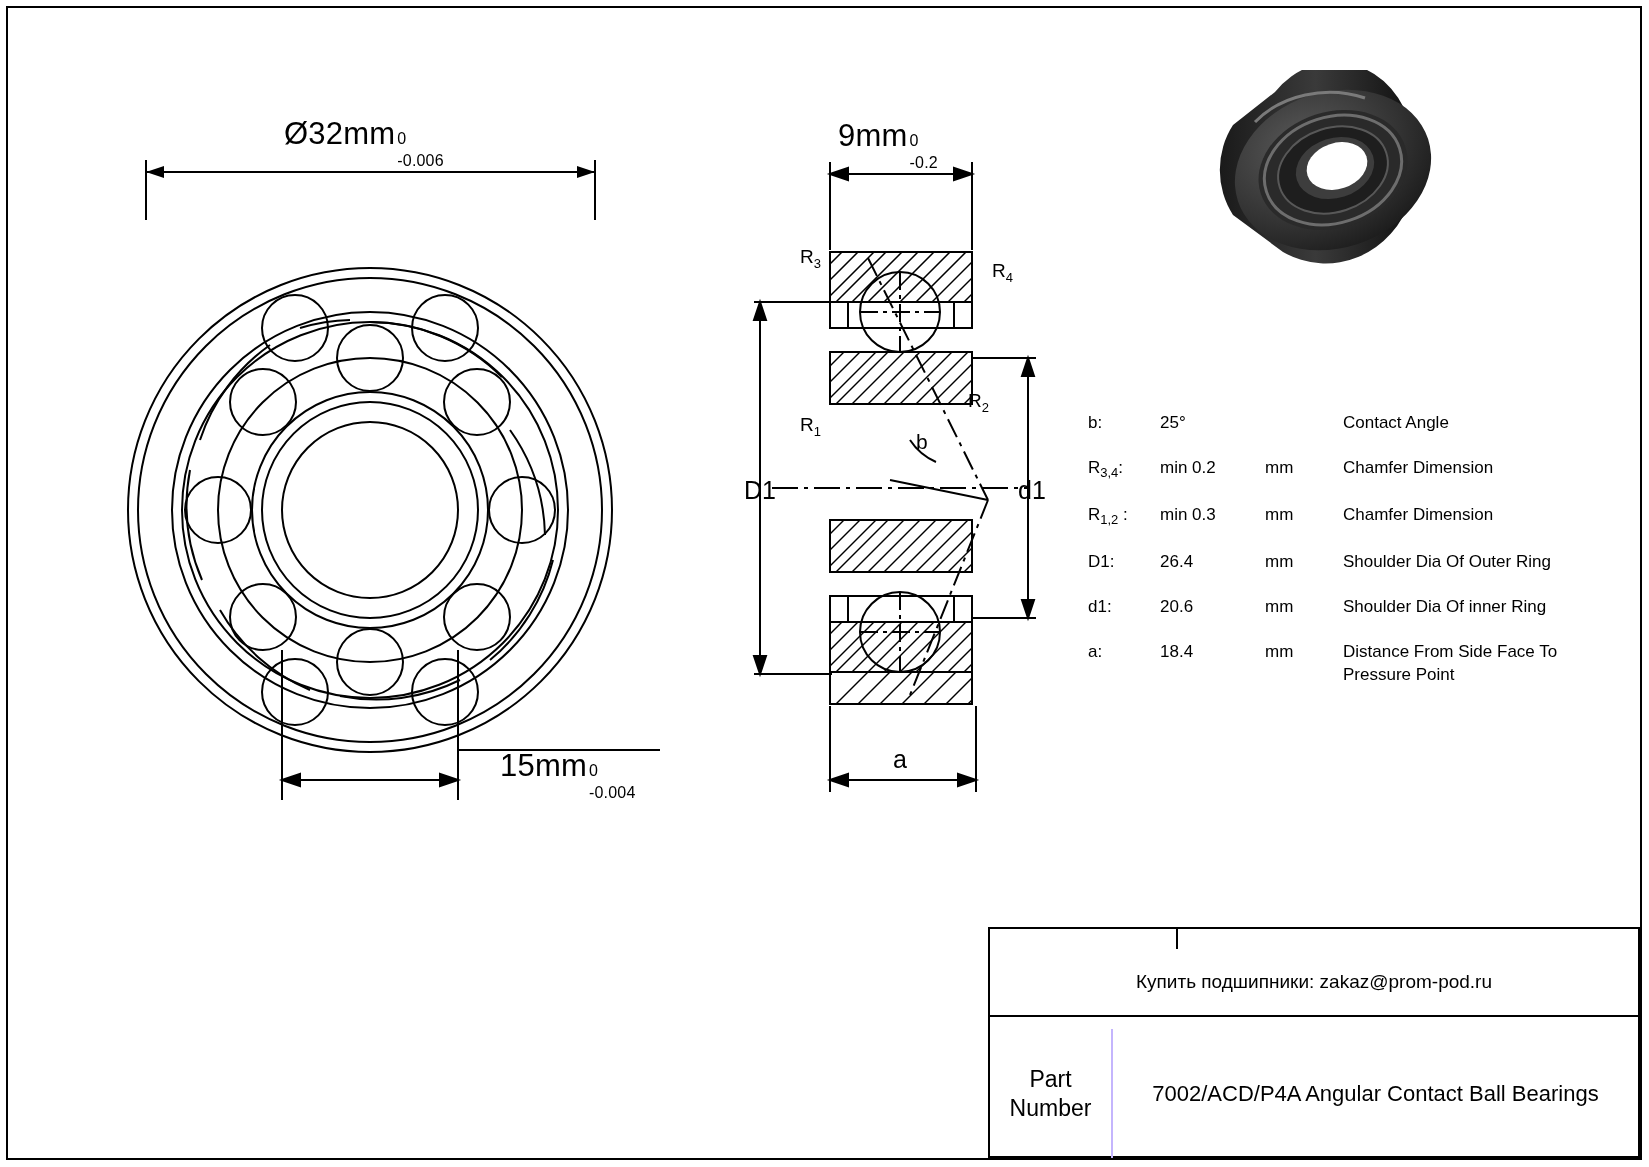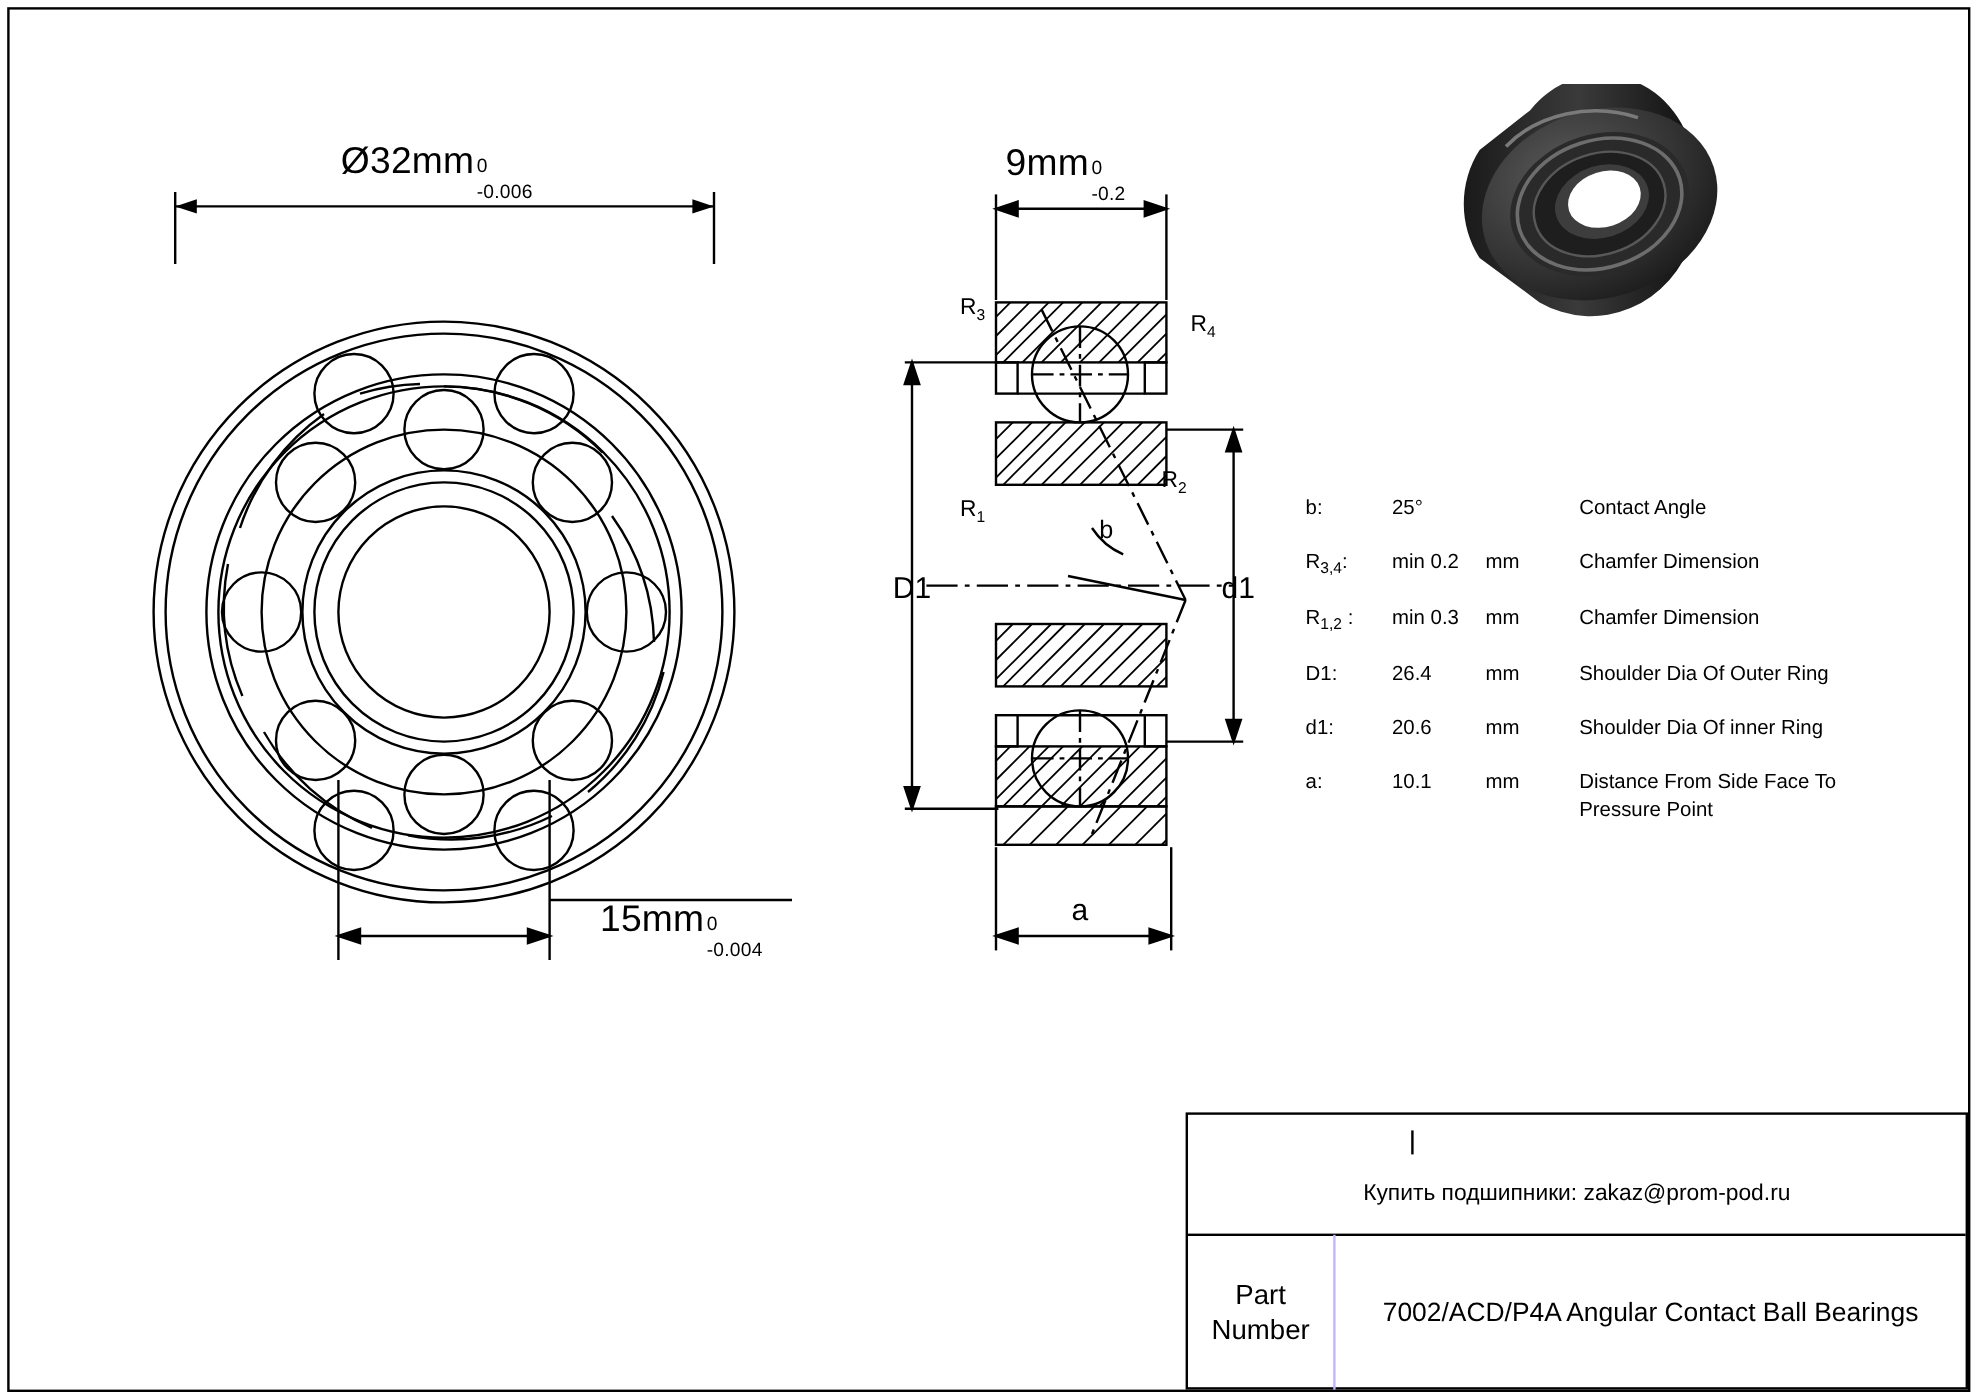--- a/index.html
+++ b/index.html
@@ -60,35 +60,35 @@
     font-size: 17px;
   }
   #specs .row {
     display: flex;
     align-items: flex-start;
     margin-bottom: 22px;
     line-height: 1.35;
   }
   #specs .c-key   { width: 72px; }
   #specs .c-val   { width: 78px; }
-  #specs .c-unit  { width: 78px; }
+  #specs .c-unit  { width: 78px; margin-left: 27px; }
   #specs .c-desc  { flex: 1; }
   
   #titleblock {
     position: absolute;
     left: 988px;
     top: 927px;
     width: 652px;
     height: 231px;
     border: 2px solid #000;
     box-sizing: border-box;
   }
   #tb-toprow {
     position: absolute;
-    left: 0; top: 13px;
+    left: 0; top: 0;
     width: 100%;
     height: 88px;
     border-bottom: 2px solid #000;
     box-sizing: border-box;
   }
   #tb-tick {
     position: absolute;
     left: 186px;
     top: 0;
     width: 2px;
@@ -435,21 +435,21 @@
       <div class="c-desc">Shoulder Dia Of Outer Ring</div>
     </div>
     <div class="row">
       <div class="c-key">d1:</div>
       <div class="c-val">20.6</div>
       <div class="c-unit">mm</div>
       <div class="c-desc">Shoulder Dia Of inner Ring</div>
     </div>
     <div class="row">
       <div class="c-key">a:</div>
-      <div class="c-val">10.1</div>
+      <div class="c-val">18.4</div>
       <div class="c-unit">mm</div>
       <div class="c-desc" style="max-width:240px;">Distance From Side Face To Pressure Point</div>
     </div>
   </div>
 
   <div id="titleblock">
     <div id="tb-toprow">
       <div id="tb-tick"></div>
       <div id="tb-email">Купить подшипники: zakaz@prom-pod.ru</div>
     </div>

